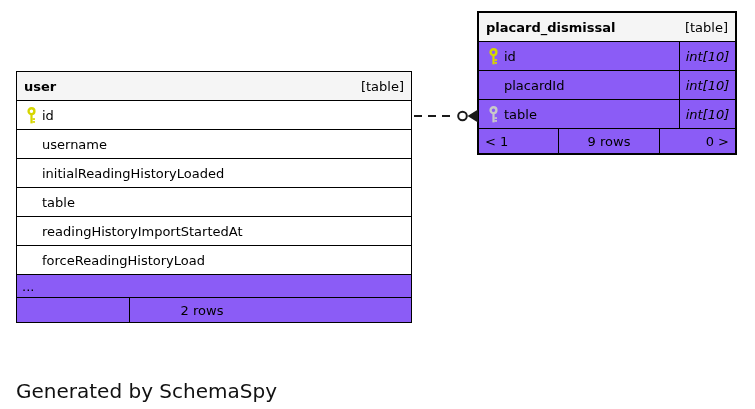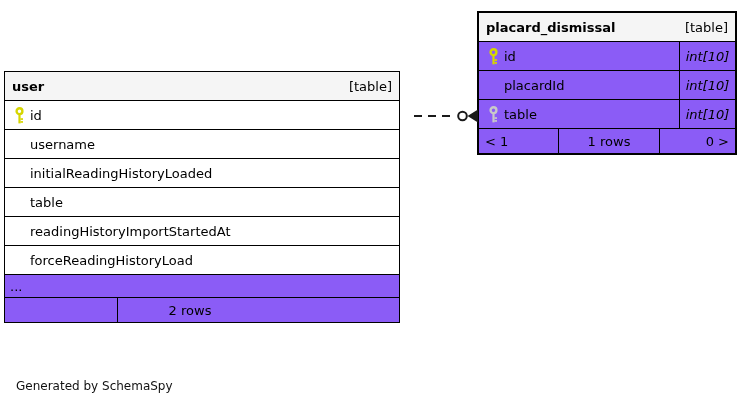--- a/index.html
+++ b/index.html
@@ -12,21 +12,21 @@
   * { margin:0; padding:0; box-sizing:content-box; }
   html, body { background:#fff; }
   body {
     position:relative;
     width:755px; height:409px;
     font-family:"DejaVu Sans","Liberation Sans",sans-serif;
     font-size:13px; color:#000;
     overflow:hidden;
   }
   .table-node { position:absolute; background:#8b5cf6; }
-  .user-table { left:4px; top:71px; width:394px; border:1px solid var(--table-border); }
+  .user-table { left:16px; top:71px; width:394px; border:1px solid var(--table-border); }
   .placard-table { left:477px; top:11px; width:256px; border:2px solid var(--table-border); }
 
   .thead {
     display:flex; justify-content:space-between; align-items:center;
     height:28px; padding:0 7px;
     background:var(--header-bg);
     border-bottom:1px solid var(--table-border);
   }
   .tname { font-weight:bold; }
   .badge { font-weight:normal; }
@@ -58,21 +58,21 @@
   .p-name { flex:1; display:flex; align-items:center; padding-left:10px; }
   .p-type { width:56px; box-sizing:border-box; border-left:1px solid var(--table-border);
             display:flex; align-items:center; justify-content:center;font-style:italic; }
 
   .placard-table .fc1 { width:79px; padding-left:6px; }
   .placard-table .fc2 { width:101px; border-left:1px solid var(--table-border); justify-content:center; }
   .placard-table .fc3 { flex:1; border-left:1px solid var(--table-border); justify-content:flex-end; padding-right:6px; }
 
   .connector { position:absolute; left:412px; top:103px; width:66px; height:26px; }
 
-  .footer-note { position:absolute; left:16px; top:379px; font-size:12px; color:#111; }
+  .footer-note { position:absolute; left:16px; top:379px; font-size:20px; color:#111; }
 </style>
 </head>
 <body style="background: rgb(255, 255, 255);">
 
 <div class="table-node user-table">
   <div class="thead">
     <span class="tname">user</span>
     <span class="badge">[table]</span>
   </div>
 
@@ -155,21 +155,21 @@
             <rect x="5.4" y="14.1" width="2.6" height="1.7" fill="currentColor"></rect>
           </svg>
       </span>
       <span>table</span>
     </div>
     <div class="p-type">int[10]</div>
   </div>
 
   <div class="tfoot">
     <div class="fcell fc1">&lt; 1</div>
-    <div class="fcell fc2">1 rows</div>
+    <div class="fcell fc2">9 rows</div>
     <div class="fcell fc3">0 &gt;</div>
   </div>
 </div>
 
 <svg class="connector" viewBox="0 0 66 26">
   <line x1="2" y1="13" x2="41" y2="13" stroke="var(--relation-line)" stroke-width="1.8" stroke-dasharray="8 6"></line>
   <circle cx="50.5" cy="13" r="4.3" fill="#ffffff" stroke="var(--relation-line)" stroke-width="2"></circle>
   <polygon points="55.5,13 66,6.5 66,19.5" fill="var(--relation-line)"></polygon>
 </svg>
 

